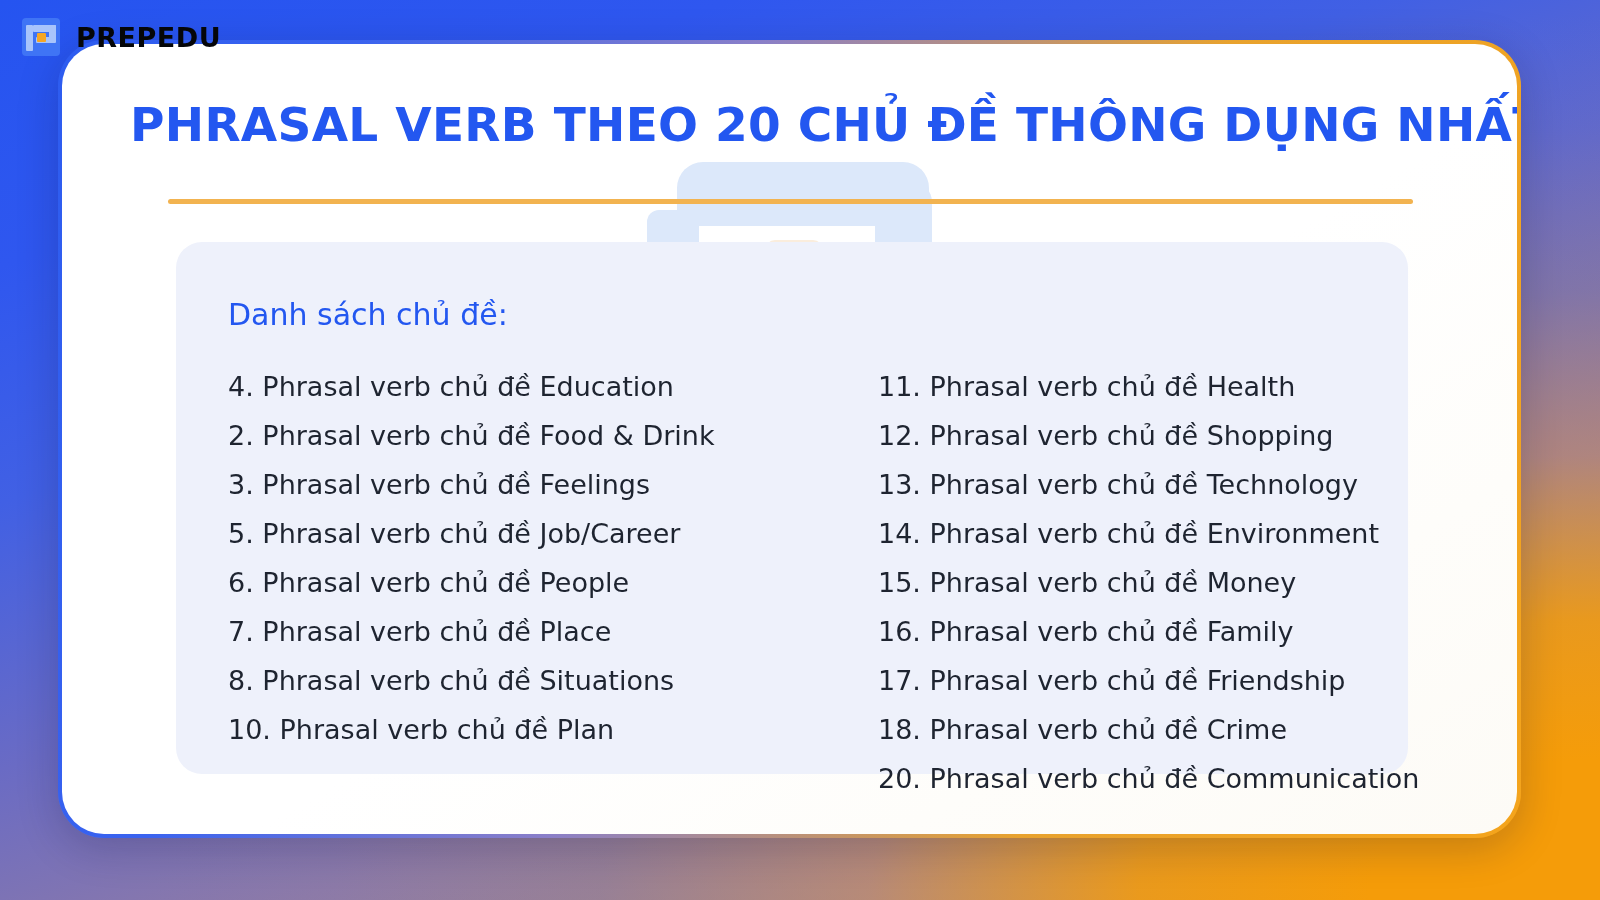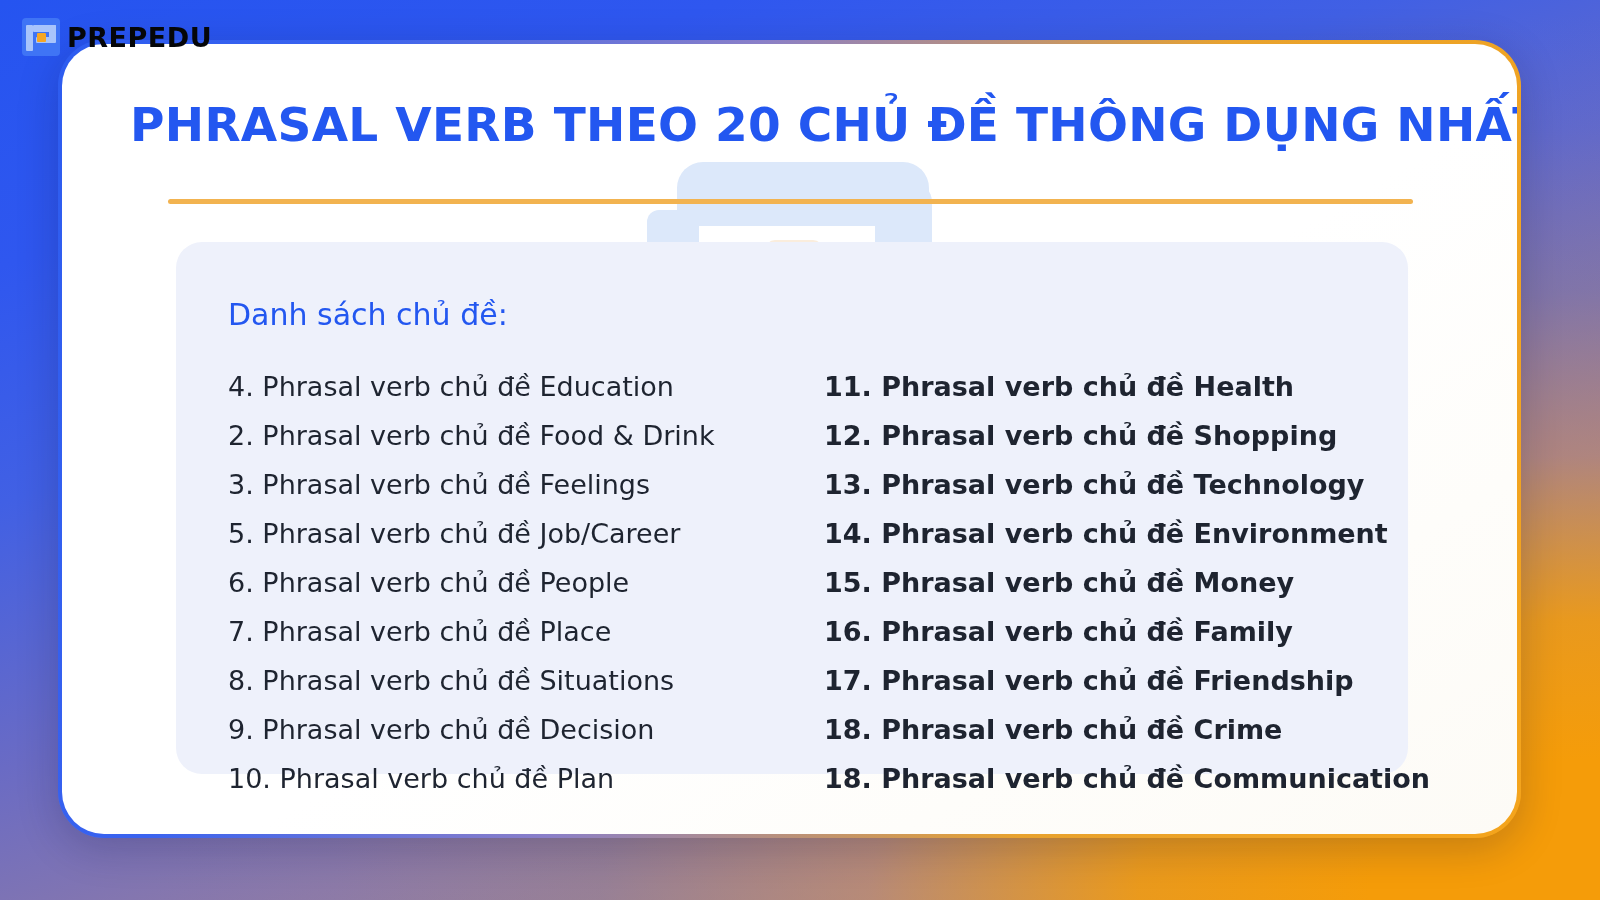--- a/index.html
+++ b/index.html
@@ -16,21 +16,21 @@
     position:relative;
     width:1600px; height:900px;
     background:
       radial-gradient(120% 130% at 100% 100%, #f59c09 0%, #f59c09 12%, rgba(245,156,9,0.85) 24%, rgba(200,140,95,0.55) 38%, rgba(150,125,130,0.30) 52%, rgba(120,120,170,0.05) 66%, rgba(0,0,0,0) 76%),
       linear-gradient(160deg, #2554f0 0%, #2f57ef 18%, #4160e4 34%, #6a6bc4 52%, #8d7aa8 68%, #a78b92 84%, #b99484 100%);
   }
 
   
   #brand {
     position:absolute; left:22px; top:18px;
-    display:flex; align-items:center; gap:7px;
+    display:flex; align-items:center; gap:16px;
     z-index:30;
   }
   .logo-mark {
     position:relative; width:38px; height:38px;
     border-radius:4px;
     background:#3f74f5;
     overflow:hidden;
   }
   .logo-mark .lm-bar {
     position:absolute; left:4px; top:7px;
@@ -155,21 +155,21 @@
     color:#2357f0;
     z-index:8;
   }
 
   .col {
     position:absolute;
     top:318px;
     z-index:8;
   }
   #col-left  { left:166px; width:620px; }
-  #col-right { left:762px; width:620px;font-weight:bold; }
+  #col-right { left:816px; width:620px; }
 
   .topic-item {
     height:49px;
     line-height:49px;
     font-family:"DejaVu Sans", sans-serif;
     font-size:27px;
     color:#1e2430;
     white-space:nowrap;
   }
 </style>
@@ -209,31 +209,30 @@
       <div id="subtitle">Danh sách chủ đề:</div>
 
       <div class="col" id="col-left">
           <div class="topic-item">4. Phrasal verb chủ đề Education</div>
           <div class="topic-item">2. Phrasal verb chủ đề Food &amp; Drink</div>
           <div class="topic-item">3. Phrasal verb chủ đề Feelings</div>
           <div class="topic-item">5. Phrasal verb chủ đề Job/Career</div>
           <div class="topic-item">6. Phrasal verb chủ đề People</div>
           <div class="topic-item">7. Phrasal verb chủ đề Place</div>
           <div class="topic-item">8. Phrasal verb chủ đề Situations</div>
-          <div class="topic-item">9. Phrasal verb chủ đề Decision</div>
           <div class="topic-item">10. Phrasal verb chủ đề Plan</div>
         </div>
       <div class="col" id="col-right">
           <div class="topic-item">11. Phrasal verb chủ đề Health</div>
           <div class="topic-item">12. Phrasal verb chủ đề Shopping</div>
           <div class="topic-item">13. Phrasal verb chủ đề Technology</div>
           <div class="topic-item">14. Phrasal verb chủ đề Environment</div>
           <div class="topic-item">15. Phrasal verb chủ đề Money</div>
           <div class="topic-item">16. Phrasal verb chủ đề Family</div>
           <div class="topic-item">17. Phrasal verb chủ đề Friendship</div>
           <div class="topic-item">18. Phrasal verb chủ đề Crime</div>
-          <div class="topic-item">18. Phrasal verb chủ đề Communication</div>
+          <div class="topic-item">20. Phrasal verb chủ đề Communication</div>
         </div>
 
     </div>
   </div>
 
 </div>
 
 </body></html>

